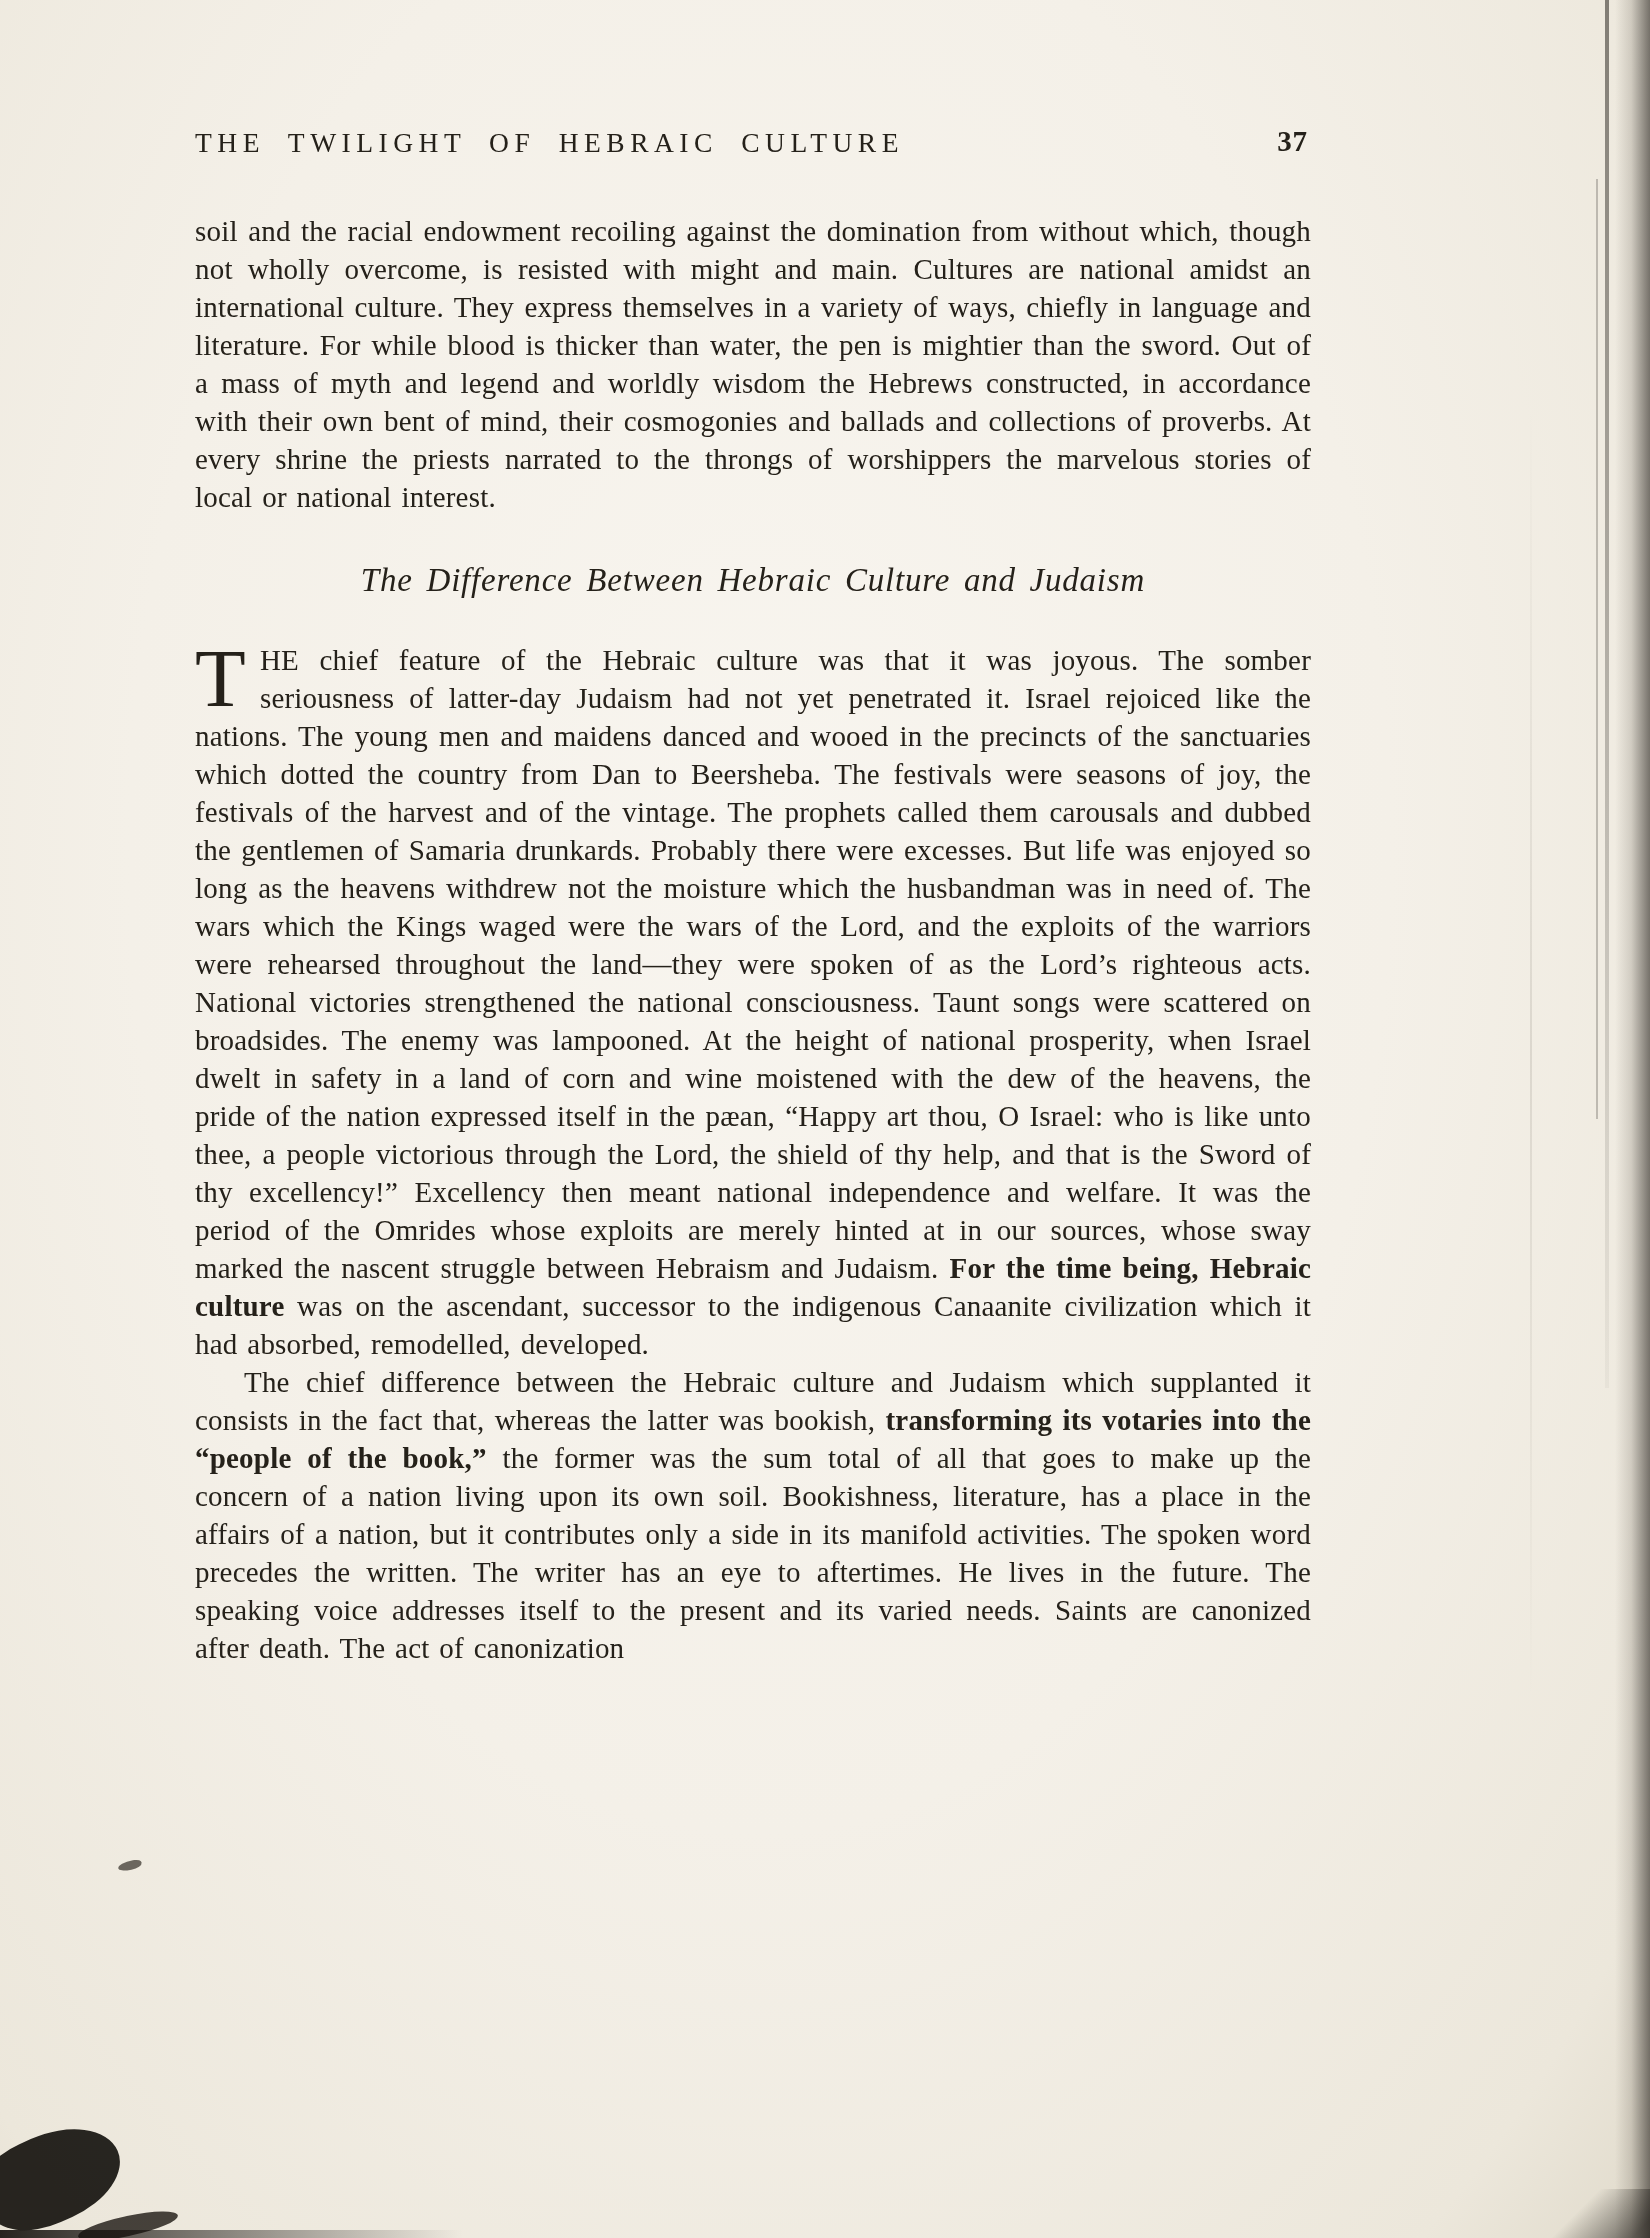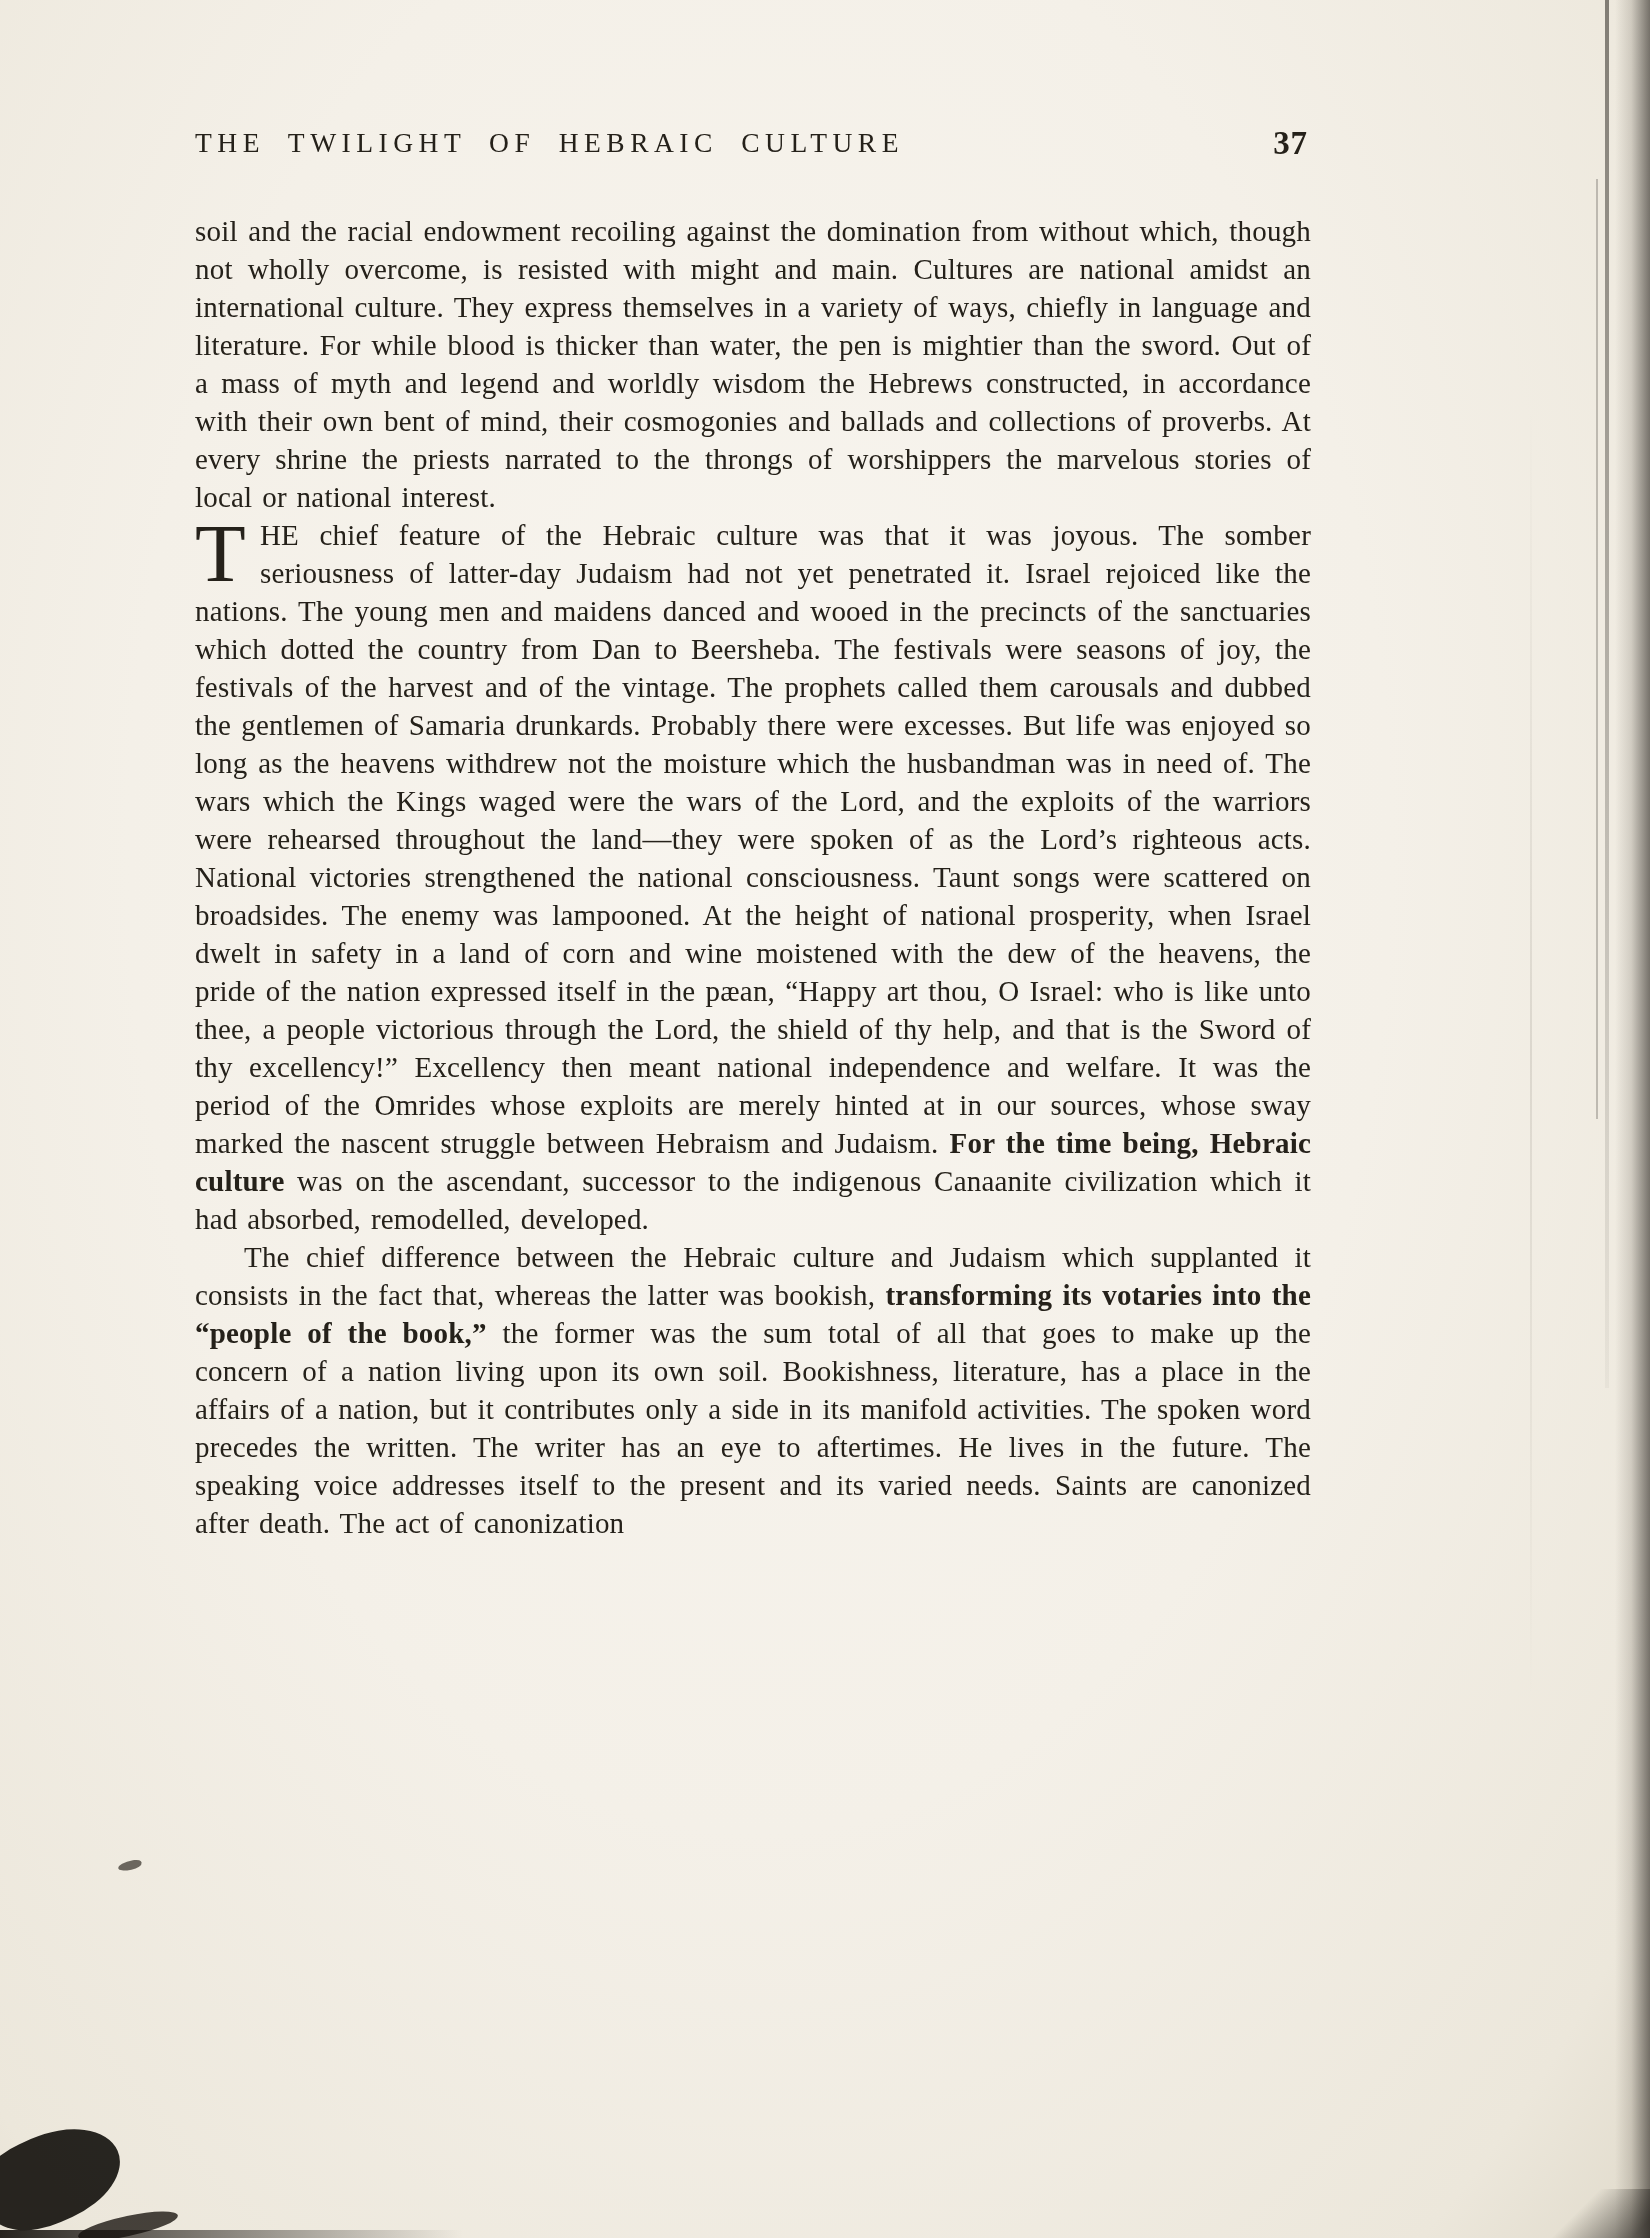--- a/index.html
+++ b/index.html
@@ -29,21 +29,21 @@
     font-size: 27.5px;
     letter-spacing: 5.5px;
     word-spacing: 11px;
     text-align: left;
     white-space: nowrap;
   }
   .page-number {
     position: absolute;
     right: 3.1px;
     top: -1.6px;
-    font-size: 33px;
+    font-size: 29px;
     letter-spacing: 0.8px;
     font-weight: bold;
   }
   .para {
     margin: 0;
     font-size: 29px;
     line-height: 38px;
     text-align: justify;
     word-spacing: 2.4px;
     letter-spacing: 0.2px;
@@ -117,20 +117,21 @@
 
   <div class="text-block">
 
     <div class="running-header">
       <span>THE TWILIGHT OF HEBRAIC CULTURE</span>
       <span class="page-number">37</span>
     </div>
 
     <p class="para">soil and the racial endowment recoiling against the domination from without which, though not wholly overcome, is resisted with might and main. Cultures are national amidst an international culture. They express themselves in a variety of ways, chiefly in language and literature. For while blood is thicker than water, the pen is mightier than the sword. Out of a mass of myth and legend and worldly wisdom the Hebrews constructed, in accordance with their own bent of mind, their cosmogonies and ballads and collections of proverbs. At every shrine the priests narrated to the throngs of worshippers the marvelous stories of local or national interest.</p>
 
+    <h2 class="section-heading">The Difference Between Hebraic Culture and Judaism</h2>
 
     <p class="para"><span class="drop-cap">T</span><span><span>HE chief feature of the Hebraic culture was that it was joyous. The somber seriousness of latter-day Judaism had not yet penetrated it. Israel rejoiced like the nations. The young men and maidens danced and wooed in the precincts of the sanctuaries which dotted the country from Dan to Beersheba. The festivals were seasons of joy, the festivals of the harvest and of the vintage. The prophets called them carousals and dubbed the gentlemen of Samaria drunkards. Probably there were excesses. But life was enjoyed so long as the heavens withdrew not the moisture which the husbandman was in need of. The wars which the Kings waged were the wars of the Lord, and the exploits of the warriors were rehearsed throughout the land—they were spoken of as the Lord’s righteous acts. National victories strengthened the national consciousness. Taunt songs were scattered on broadsides. The enemy was lampooned. At the height of national prosperity, when Israel dwelt in safety in a land of corn and wine moistened with the dew of the heavens, the pride of the nation expressed itself in the pæan, “Happy art thou, O Israel: who is like unto thee, a people victorious through the Lord, the shield of thy help, and that is the Sword of thy excellency!” Excellency then meant national independence and welfare. It was the period of the Omrides whose exploits are merely hinted at in our sources, whose sway marked the nascent struggle between Hebraism and Judaism. </span><span class="seg-bold">For the time being, Hebraic culture</span><span> was on the ascendant, successor to the indigenous Canaanite civilization which it had absorbed, remodelled, developed.</span></span></p>
 
     <p class="para indented"><span>The chief difference between the Hebraic culture and Judaism which supplanted it consists in the fact that, whereas the latter was bookish, </span><span class="seg-bold">transforming its votaries into the “people of the book,”</span><span> the former was the sum total of all that goes to make up the concern of a nation living upon its own soil. Bookishness, literature, has a place in the affairs of a nation, but it contributes only a side in its manifold activities. The spoken word precedes the written. The writer has an eye to aftertimes. He lives in the future. The speaking voice addresses itself to the present and its varied needs. Saints are canonized after death. The act of canonization</span></p>
 
   </div>
 
   <div class="binding-shadow"></div>
   <div class="edge-streak"></div>
   <div class="edge-streak2"></div>

